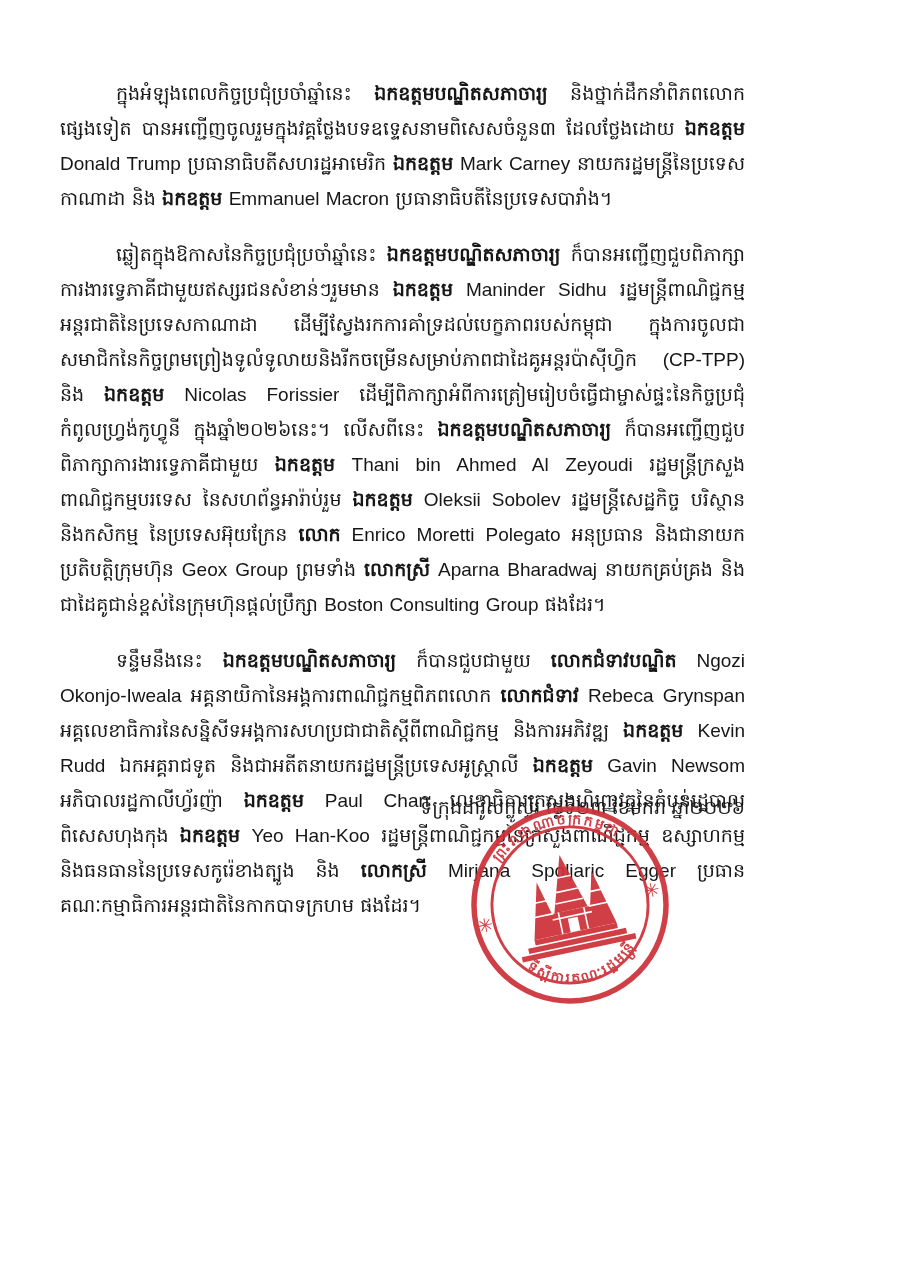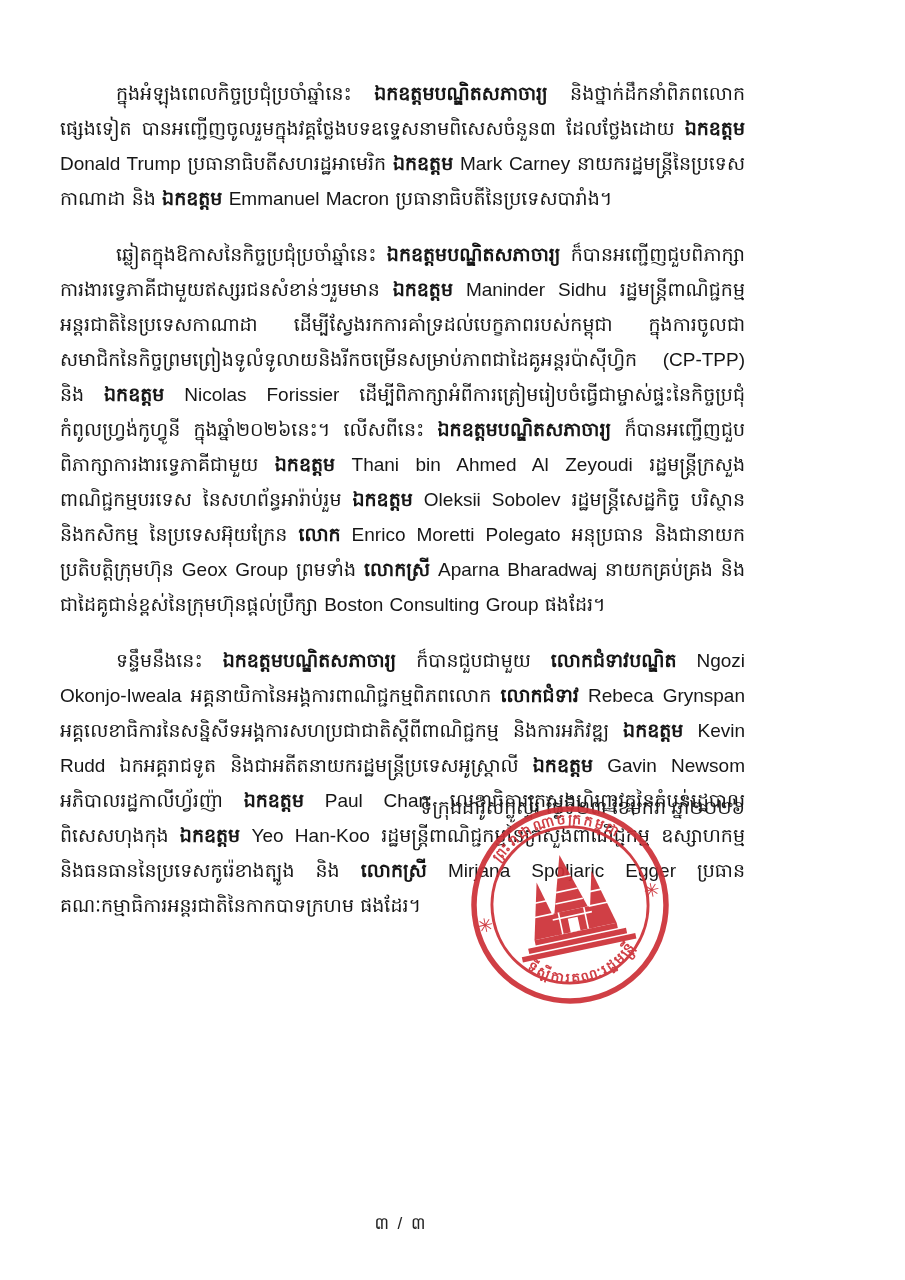--- a/index.html
+++ b/index.html
@@ -112,14 +112,13 @@
             <line x1="91" y1="106" x2="91" y2="128"></line>
             <line x1="117" y1="106" x2="117" y2="128"></line>
           </g>
 
           <rect x="99" y="114" width="10" height="14" fill="#ffffff"></rect>
         </g>
       </g>
     </svg>
   </div>
 
-  <div class="page-number">៣ / ៣</div>
 </div>
 
 </body></html>

